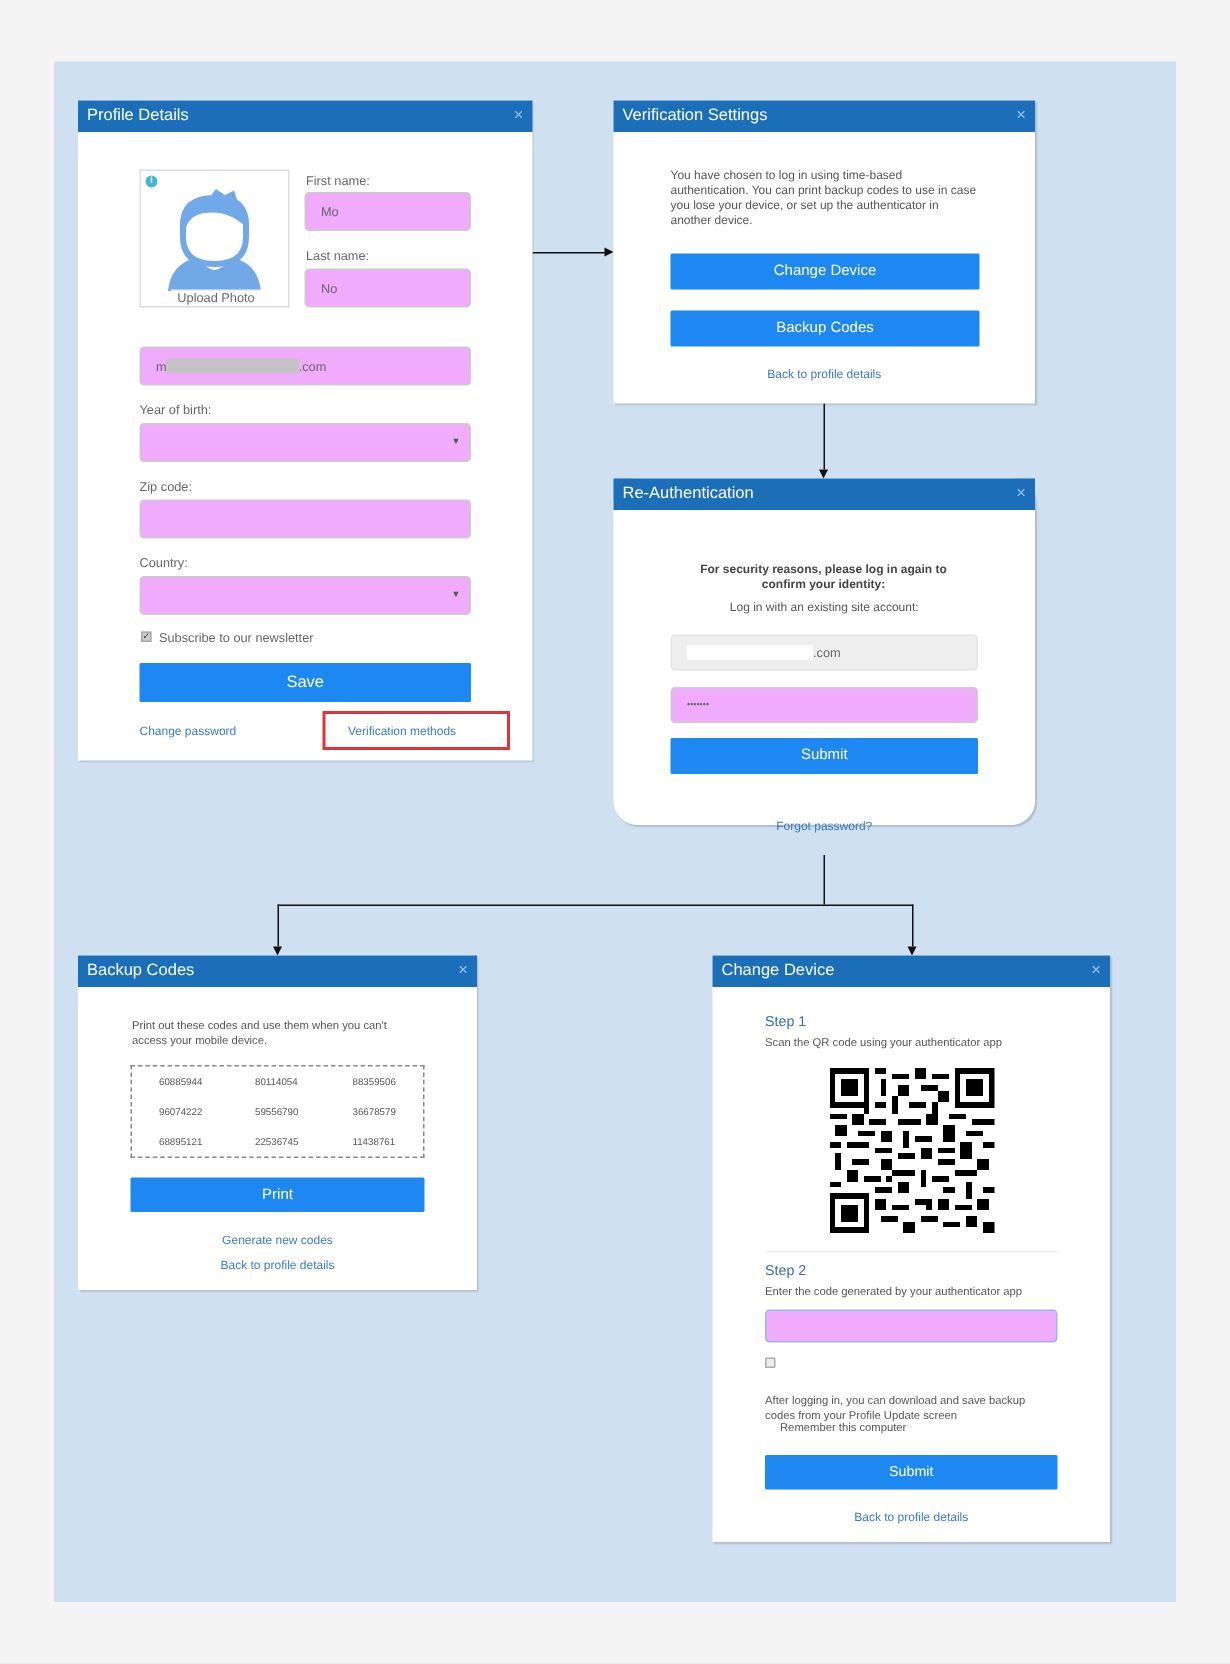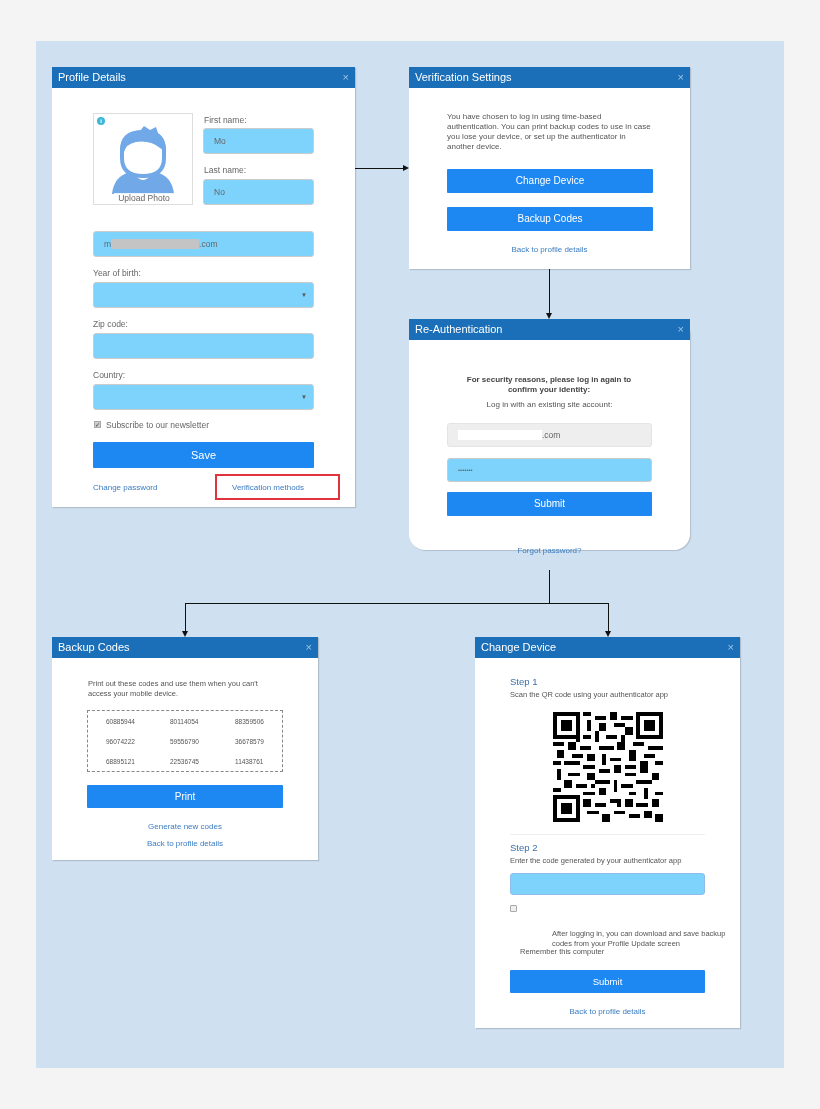--- a/index.html
+++ b/index.html
@@ -3,21 +3,21 @@
 <meta charset="utf-8">
 <style>
   * { box-sizing: border-box; margin: 0; padding: 0; }
   html, body { width: 820px; height: 1109px; background: #f4f4f4; overflow: hidden; }
   body { position: relative; font-family: "Liberation Sans", sans-serif; color: #555; }
   .stage { position: absolute; left: 36px; top: 41px; width: 748px; height: 1027px; background: #cfe0f0; }
   .dlg { position: absolute; background: #fff; box-shadow: 1px 1px 1px rgba(0,0,0,0.15); }
   .dlg-head { height: 21px; background: #1a6fb8; color: #fff; font-size: 11px; line-height: 21px; padding-left: 6px; position: relative; }
   .dlg-close { position: absolute; right: 6px; top: 0; font-size: 11px; color: #9fc3e6; cursor: pointer; }
   .lbl { position: absolute; font-size: 8.5px; color: #666; }
-  .inp { position: absolute; border: 1px solid #ccc; border-radius: 3px; background: #7dd3fc; font-size: 8.5px; color: #666; padding-left: 10px; display: flex; align-items: center; }
+  .inp { position: absolute; border: 1px solid #ccc; border-radius: 3px; background: #f0abfc; font-size: 8.5px; color: #666; padding-left: 10px; display: flex; align-items: center; }
   .sel-arrow { position: absolute; right: 6px; top: 50%; transform: translateY(-50%); font-size: 6px; color: #555; }
   .btn { position: absolute; background: #1e88f2; color: #fff; text-align: center; border-radius: 1px; cursor: pointer; }
   .link { position: absolute; color: #3a7cc0; font-size: 8px; cursor: pointer; white-space: nowrap; }
   .para { position: absolute; font-size: 8px; color: #555; line-height: 10px; }
   .line { position: absolute; background: #111; }
   .arrow-down { position: absolute; width: 0; height: 0; border-left: 3px solid transparent; border-right: 3px solid transparent; border-top: 6px solid #111; }
   .arrow-right { position: absolute; width: 0; height: 0; border-top: 3px solid transparent; border-bottom: 3px solid transparent; border-left: 6px solid #111; }
   .codes { position: absolute; border: 1px dashed #888; }
   .code { position: absolute; font-size: 6.5px; color: #555; }
   .qr { position: absolute; background: #fff; }
@@ -235,16 +235,16 @@
     </g>
   </svg>
   <div style="position:absolute;left:35px;top:197px;width:195px;height:1px;background:#eee;"></div>
   <div style="position:absolute;left:35px;top:205px;font-size:9.5px;color:#3a6fa8;">Step 2</div>
   <div class="para" style="left:35px;top:219px;font-size:7.5px;">Enter the code generated by your authenticator app</div>
   <div class="inp" style="left:35px;top:236px;width:195px;height:22px;border-color:#8fbde8;">
       <span></span>
     </div>
   <div class="chk" style="left:35px;top:268px;"></div>
   <div class="para" style="left:45px;top:266px;font-size:7.5px;margin-top:44px;">Remember this computer</div>
-  <div class="para" style="left:35px;top:292px;width:195px;font-size:7.5px;margin-left:42px;">After logging in, you can download and save backup codes from your Profile Update screen</div>
+  <div class="para" style="left:35px;top:292px;width:195px;font-size:7.5px;">After logging in, you can download and save backup codes from your Profile Update screen</div>
   <div class="btn" style="left:35px;top:333px;width:195px;height:23px;line-height:23px;font-size:9.5px;">Submit</div>
   <div class="link" style="left:0;right:0;text-align:center;top:370px;">Back to profile details</div>
 </div>
 
 </body></html>

